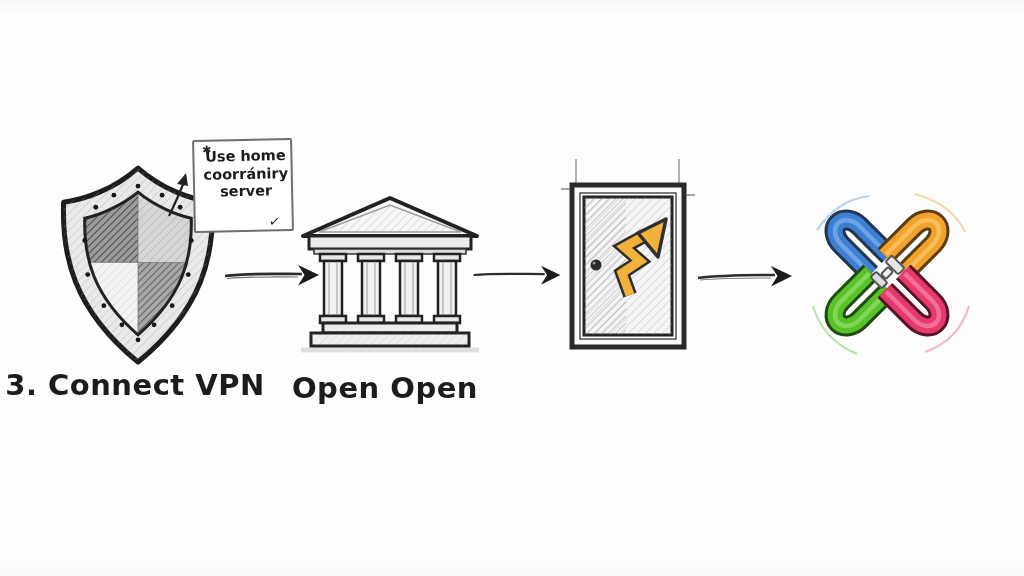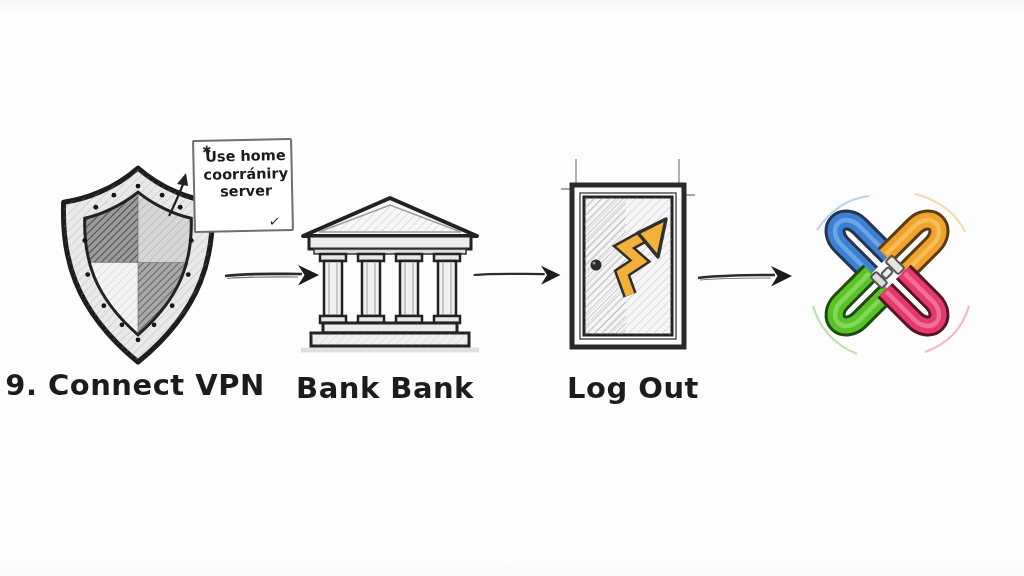--- a/index.html
+++ b/index.html
@@ -202,17 +202,16 @@
       <path d="M-13,-36 L-13,4 A13,17 0 0 0 13,4 L13,-36" fill="none" stroke="#f288a8" stroke-width="4.5" opacity="0.7"></path>
     </g>
 
     <g>
       <rect x="-9" y="-4.5" width="18" height="9" rx="2" transform="translate(98,77) rotate(45)" fill="#e4e4e4" stroke="#555" stroke-width="2"></rect>
       <rect x="-8" y="-4" width="16" height="8" rx="2" transform="translate(82,92) rotate(45)" fill="#dcdcdc" stroke="#555" stroke-width="2"></rect>
       <rect x="-5" y="-3.5" width="10" height="7" rx="1.5" transform="translate(90,85) rotate(-45)" fill="#f0f0f0" stroke="#555" stroke-width="2"></rect>
     </g>
   </svg>
 
-  <div class="step-label" style="left:135px;top:368px">9. Connect VPN</div>
-  <div class="step-label" style="left:385px;top:371px">Bank Bank</div>
-  <div class="step-label" style="left:633px;top:371px">Log Out</div>
+  <div class="step-label" style="left:135px;top:368px">3. Connect VPN</div>
+  <div class="step-label" style="left:385px;top:371px">Open Open</div>
 
 </div>
 
 </body></html>

